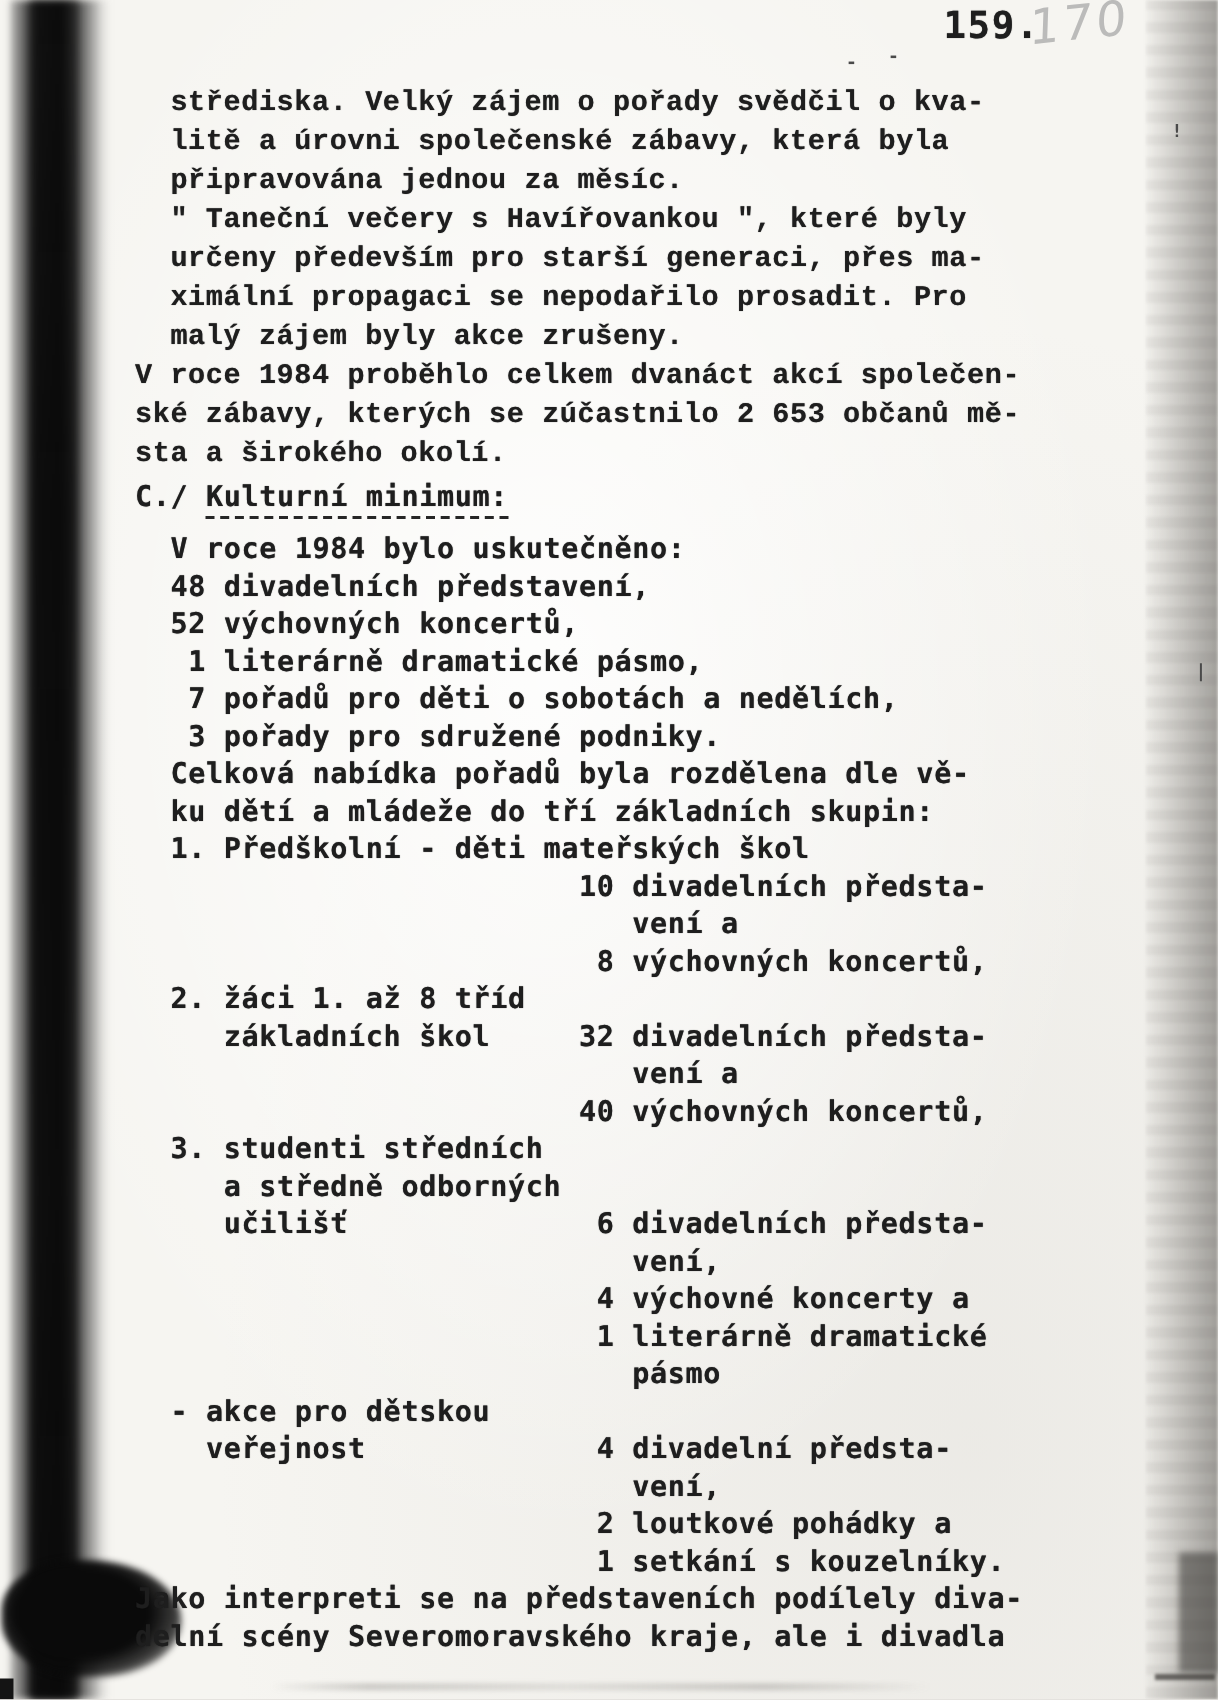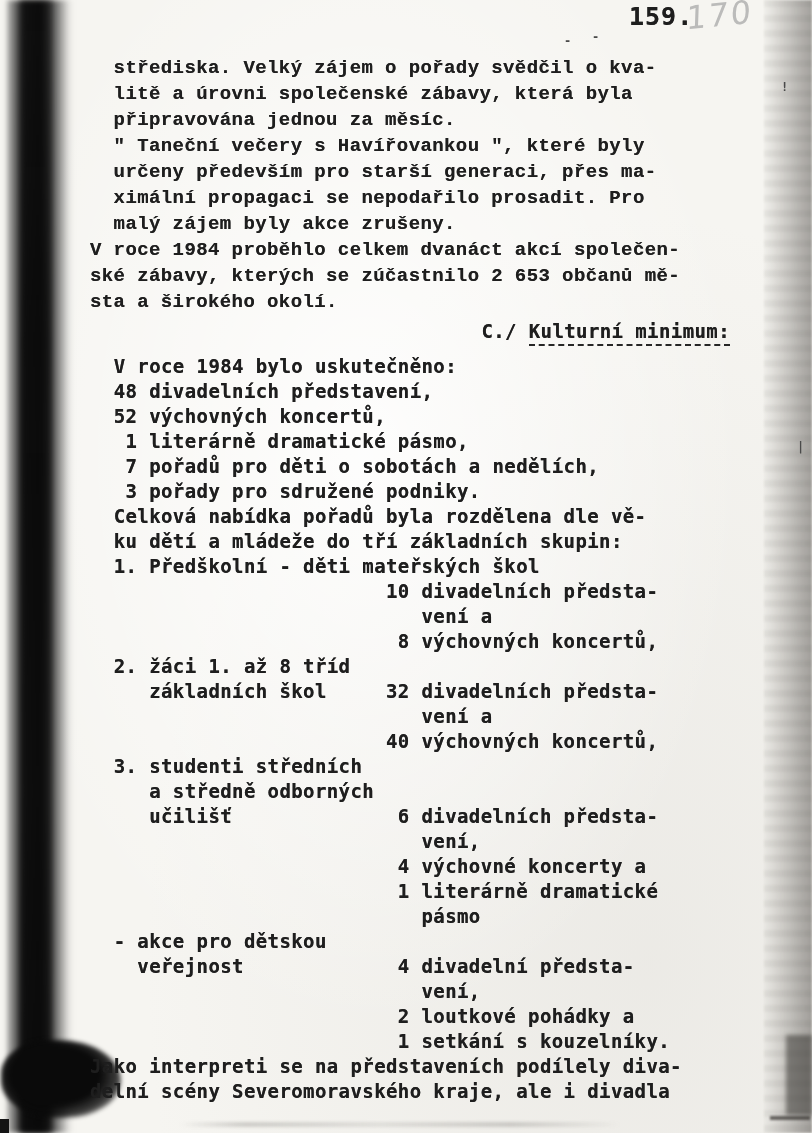--- a/index.html
+++ b/index.html
@@ -63,21 +63,21 @@
     font-family:"DejaVu Sans",sans-serif;font-size:32px;
     color:var(--pencil,#a8a8a8);opacity:.75;
     transform:rotate(-6deg) skewX(-8deg);letter-spacing:2px;
   }
   .text-block{position:absolute;left:90px;top:0;width:640px;}
   .lines{white-space:pre;font-size:19px;font-weight:bold;letter-spacing:.4px;}
   .block-before{margin-top:55px;line-height:26px;font-family:Liberation Mono, monospace;}
   .block-after{line-height:25px;}
   .heading-line{
     white-space:pre;font-size:19px;font-weight:bold;letter-spacing:.4px;
-    line-height:26px;margin:3px 0 10px 15px;text-align:right;
+    line-height:26px;margin:3px 0 10px 0;
   }
   .heading-underlined{border-bottom:2.5px dashed #262626;padding-bottom:2px;}
   .speck{position:absolute;color:#4a4a4a;font-size:12px;font-weight:bold;}
 </style>
 </head>
 <body>
 
 <div class="scan">
 
   <div class="binding"></div>

